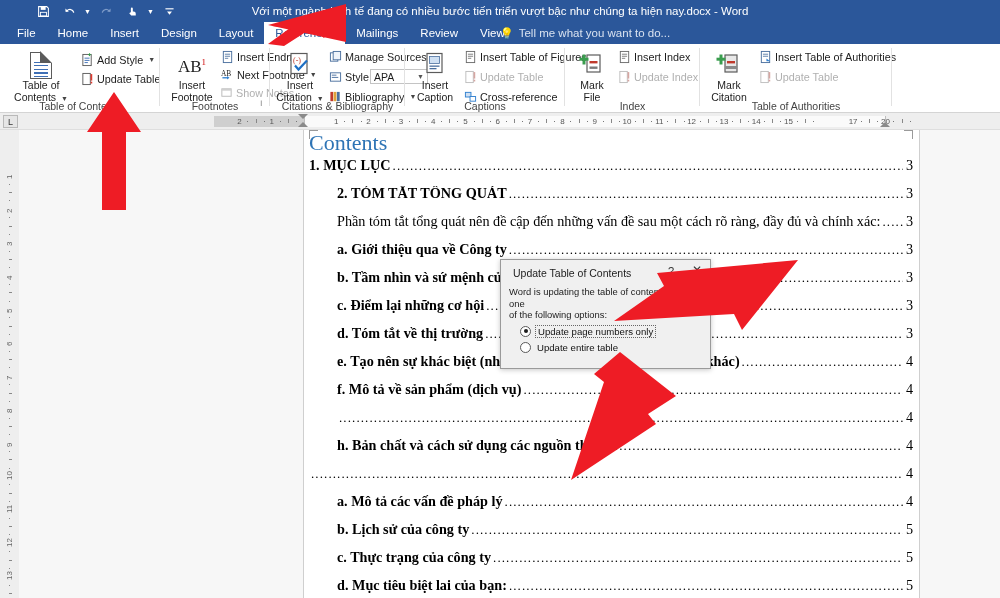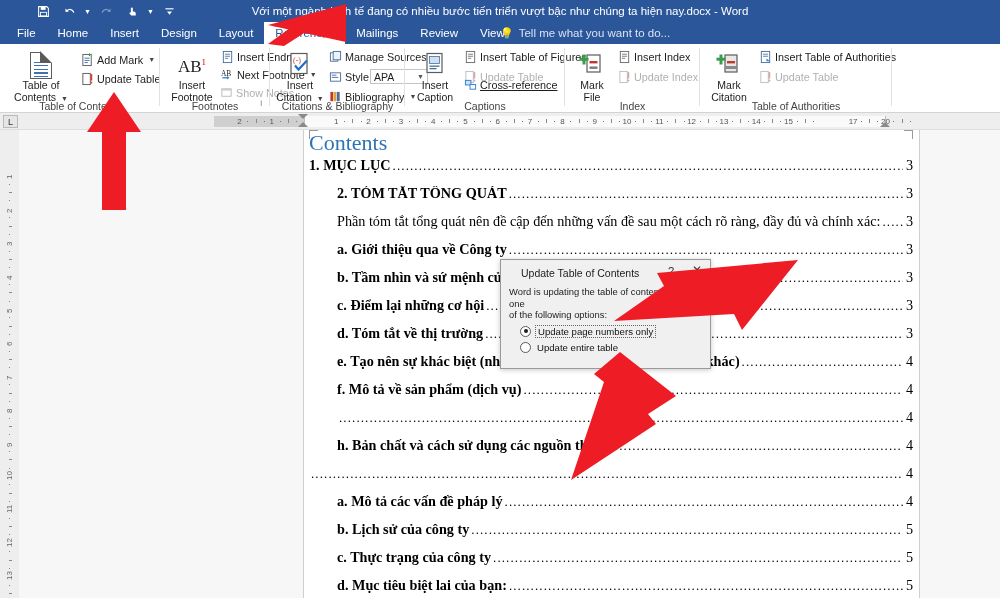--- a/index.html
+++ b/index.html
@@ -166,21 +166,21 @@
   .dialog {
     position: absolute; top: 259px; left: 500px; width: 211px; height: 110px;
     background: #f0f0f0; border: 1px solid #9a9a9a;
     box-shadow: 0 1px 5px rgba(0,0,0,0.22);
     font-family: "Liberation Sans", sans-serif;
   }
   .dlg-title {
     position: absolute; top: 0; left: 0; right: 0; height: 26px;
     background: #f0f0f0; display: flex; align-items: center;
   }
-  .dlg-title .t { font-size: 10.5px; color: #1c1c1c; margin-left: 20px; }
+  .dlg-title .t { font-size: 10.5px; color: #1c1c1c; margin-left: 12px; }
   .dlg-help { position: absolute; right: 36px; top: 5px; font-size: 11px; color: #333; }
   .dlg-close { position: absolute; right: 8px; top: 4px; font-size: 12px; color: #333; line-height: 13px; }
   .dlg-body { position: absolute; top: 26px; left: 8px; right: 7px; }
   .dlg-msg { font-size: 9.4px; color: #1c1c1c; line-height: 11.5px; }
   .radio-row { display: flex; align-items: center; margin-top: 4px; padding-left: 11px; }
   .radio {
     width: 11px; height: 11px; border-radius: 50%; border: 1px solid #5a5a5a;
     background: #fff; position: relative; flex: 0 0 auto;
   }
   .radio.on::after {
@@ -282,21 +282,21 @@
         <span class="sm-ico">
           <svg width="13" height="14" viewBox="0 0 14 15">
               <rect x="2" y="1.5" width="9" height="12" fill="#fff" stroke="#5b5b5b" stroke-width="1"></rect>
               <rect x="3.8" y="5" width="5.4" height="1" fill="#3f6fb5"></rect>
               <rect x="3.8" y="7.4" width="5.4" height="1" fill="#3f6fb5"></rect>
               <rect x="3.8" y="9.8" width="3.6" height="1" fill="#3f6fb5"></rect>
               <path d="M7.6 1.2h3.2v1.1H7.6z" fill="#3a9d4e"></path>
               <path d="M8.6 0.2h1.1v3.1H8.6z" fill="#3a9d4e"></path>
             </svg>
         </span>
-        <span>Add Mark</span>
+        <span>Add Style</span>
         <span class="caret">▼</span>
       </div>
       <div class="sm-btn" style="left:80px; top:28px;">
         <span class="sm-ico">
           <svg width="13" height="14" viewBox="0 0 14 15">
               <rect x="2" y="1.5" width="8" height="12" fill="#fff" stroke="#5b5b5b" stroke-width="1"></rect>
               <rect x="10.3" y="2.2" width="1.8" height="7" fill="#e03a2f"></rect>
               <rect x="10.3" y="10.4" width="1.8" height="1.9" fill="#e03a2f"></rect>
             </svg>
         </span>
@@ -427,21 +427,21 @@
       <div class="sm-btn disabled" style="left:58px; top:26px;">
         <span class="sm-ico">
           <svg width="13" height="14" viewBox="0 0 14 15">
               <rect x="2" y="1.5" width="8" height="12" fill="#fff" stroke="#bdbdbd" stroke-width="1"></rect>
               <rect x="10.3" y="2.2" width="1.8" height="7" fill="#d6a6a2"></rect>
               <rect x="10.3" y="10.4" width="1.8" height="1.9" fill="#d6a6a2"></rect>
             </svg>
         </span>
         <span>Update Table</span>
       </div>
-      <div class="sm-btn" style="left:58px; top:34px;text-decoration:underline;">
+      <div class="sm-btn" style="left:58px; top:46px;">
         <span class="sm-ico">
           <svg width="13" height="14" viewBox="0 0 14 15">
               <rect x="1.5" y="2.5" width="6" height="5" fill="#cfe0f3" stroke="#2f7fcf" stroke-width="1"></rect>
               <rect x="6.5" y="7" width="6" height="5" fill="#fff" stroke="#2f7fcf" stroke-width="1"></rect>
             </svg>
         </span>
         <span>Cross-reference</span>
       </div>
       <div class="rgroup-label">Captions</div>
       <div class="rgroup-sep" style="right:0px;"></div>

